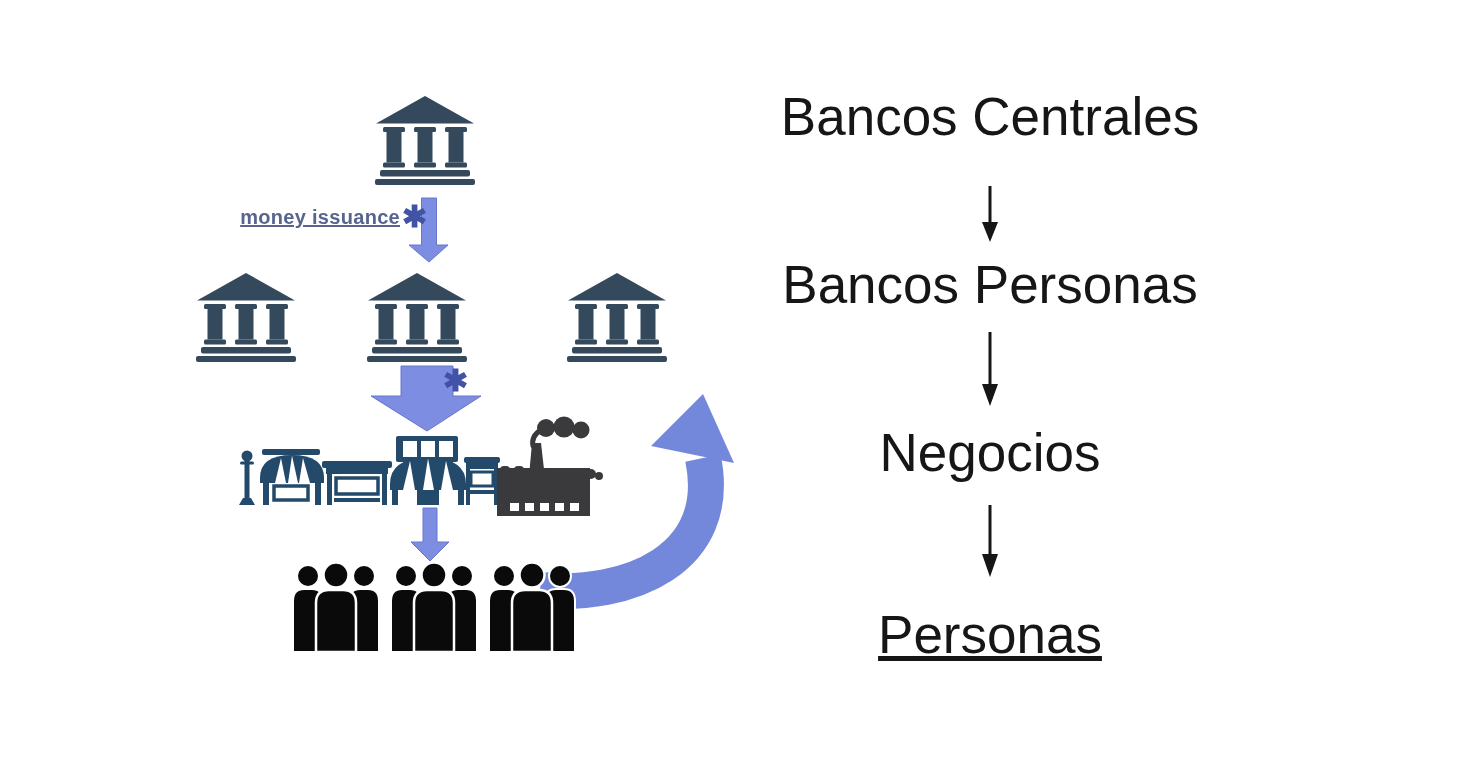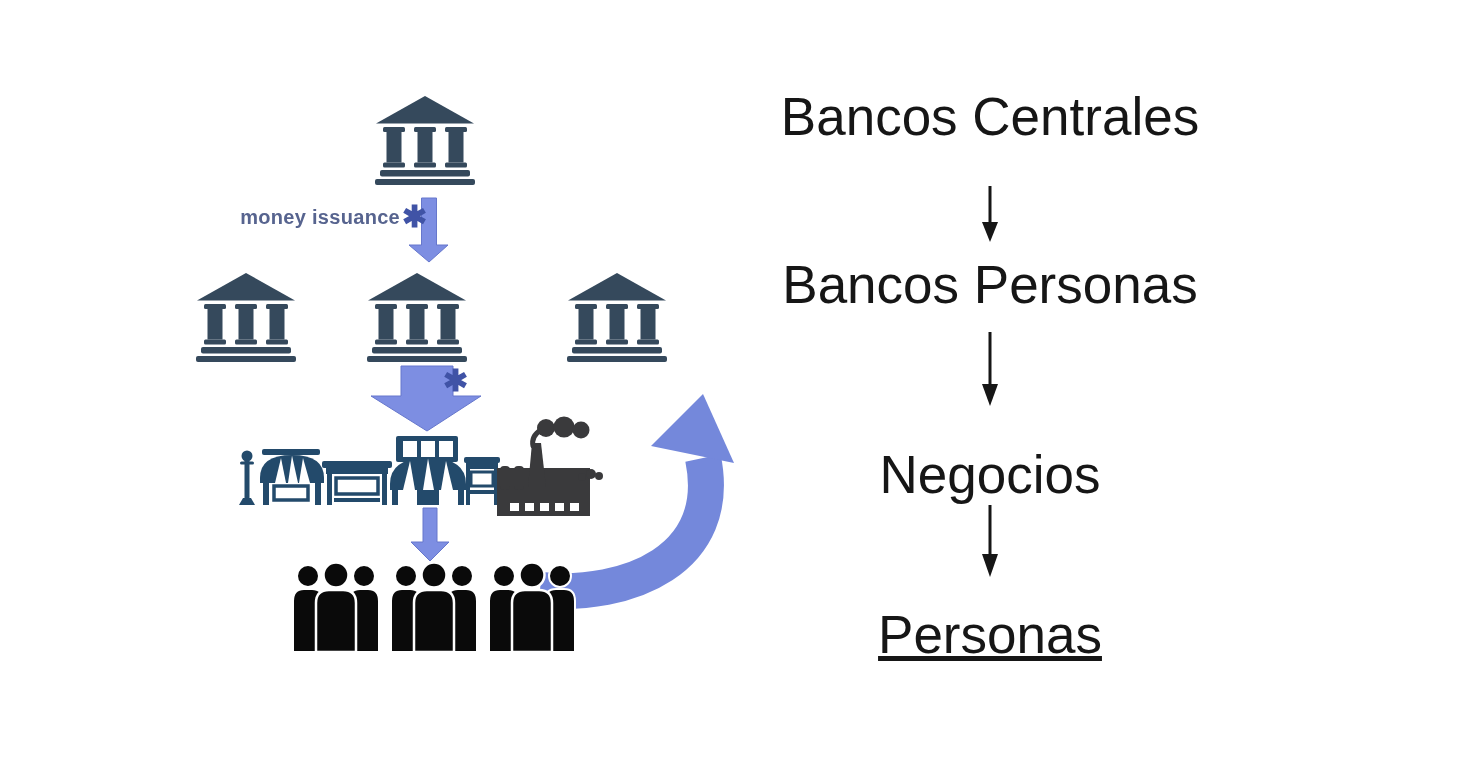--- a/index.html
+++ b/index.html
@@ -1,20 +1,20 @@
 <!DOCTYPE html>
 <html><head>
 <meta charset="utf-8">
 <style>
   html,body{margin:0;padding:0;background:#ffffff;}
   body{width:1483px;height:771px;overflow:hidden;font-family:"Liberation Sans",sans-serif;position:relative;}
   .stage{position:absolute;left:0;top:0;width:1483px;height:771px;}
   svg.canvas{position:absolute;left:0;top:0;}
   .lbl{position:absolute;white-space:nowrap;}
-  .blue-note{font-weight:700;color:#57648F;font-size:20px;letter-spacing:.3px;line-height:1;}
+  .blue-note{font-weight:700;color:#57648F;font-size:20px;letter-spacing:.3px;line-height:1;text-decoration:underline;}
   .note-right{width:162px;text-align:right;}
   .ast{position:absolute;color:#4053A6;font-weight:700;font-size:30px;line-height:1;white-space:nowrap;}
   .h-label{position:absolute;color:#161616;font-size:53px;line-height:1;transform:translateX(-50%);white-space:nowrap;}
 </style>
 </head>
 <body>
 
 <div class="stage">
 
   <svg class="canvas" width="1483" height="771" viewBox="0 0 1483 771">
@@ -140,15 +140,15 @@
     </g>
   </svg>
 
   <div class="lbl blue-note note-right" style="left:238px;top:207px;">money issuance</div>
   <span class="ast" style="left:402px;top:202px;">✱</span>
 
   <span class="ast" style="left:443px;top:366px;">✱</span>
 
   <div class="h-label" style="left:990px;top:90px;text-align:center;">Bancos Centrales</div>
   <div class="h-label" style="left:990px;top:258px;">Bancos Personas</div>
-  <div class="h-label" style="left:990px;top:426px;margin-top:22px;">Negocios</div>
+  <div class="h-label" style="left:990px;top:426px;">Negocios</div>
   <div class="h-label" style="left:990px;top:608px;text-decoration:underline;">Personas</div>
 </div>
 
 </body></html>

